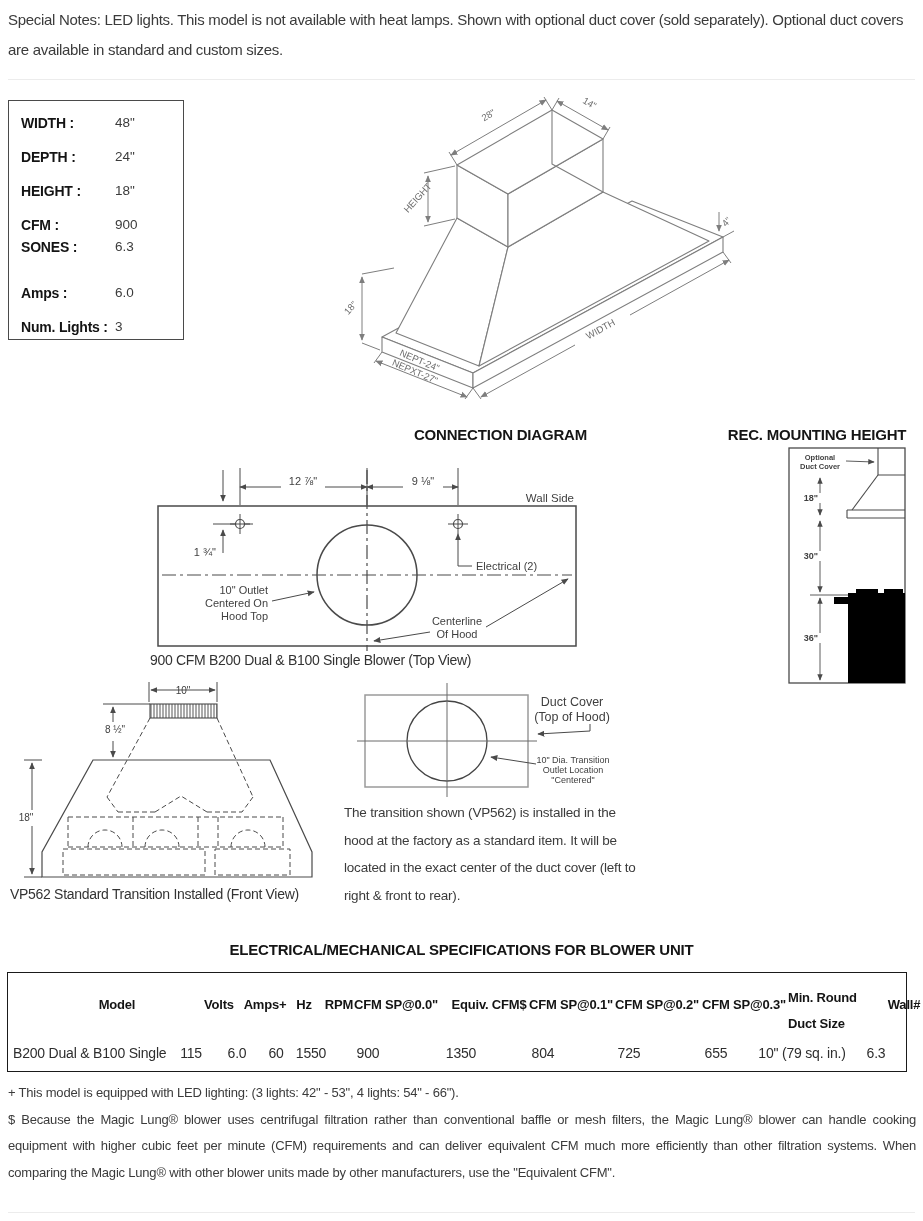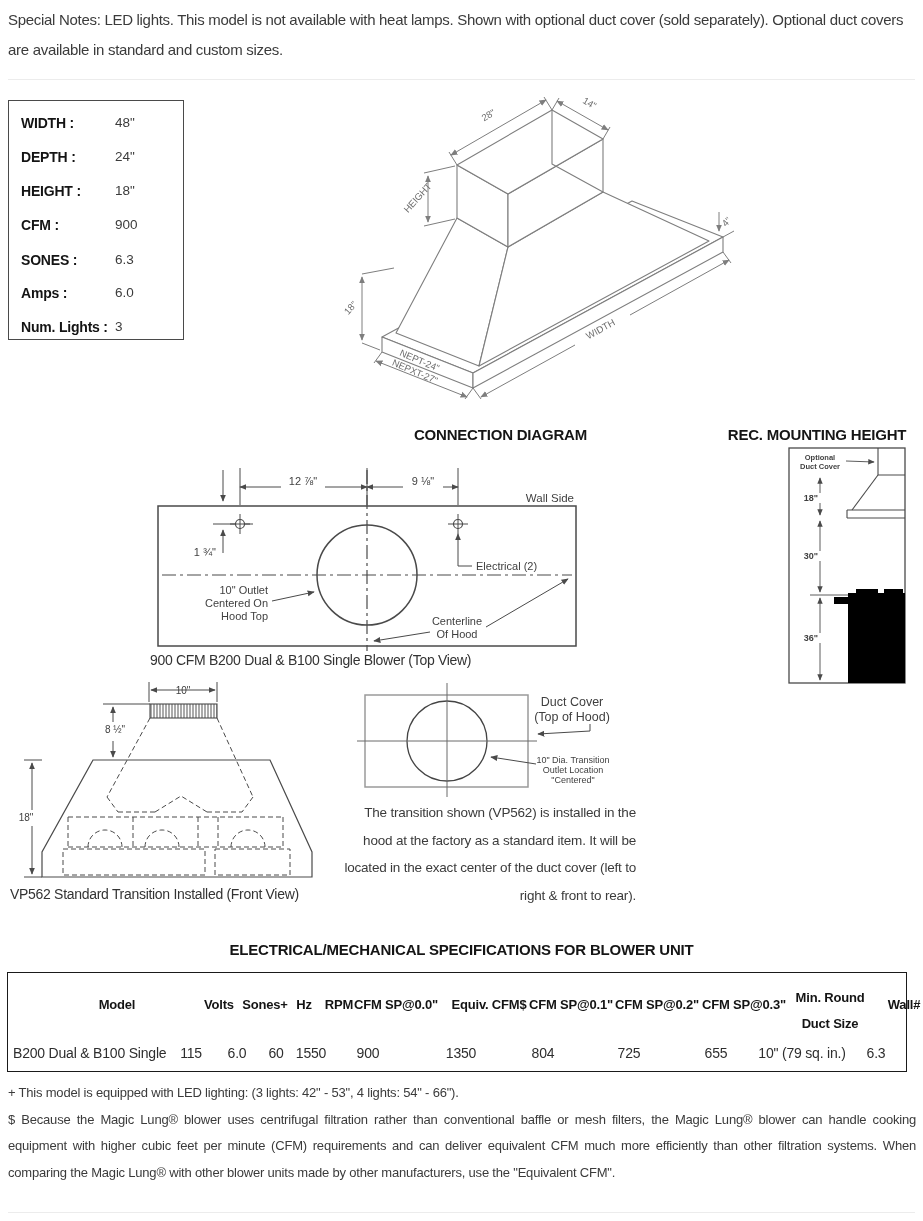--- a/index.html
+++ b/index.html
@@ -8,26 +8,26 @@
   .abs{position:absolute;}
   .hline{position:absolute;left:8px;right:8px;height:1px;background:#ececec;}
   .notes{left:8px;top:5px;width:910px;font-size:15px;line-height:30px;letter-spacing:-0.3px;color:#3b3b3b;}
   .spec-box{left:8px;top:100px;width:174px;height:238px;border:1px solid #4a4a4a;}
   .spec-row{position:absolute;left:12px;right:4px;height:22px;}
   .spec-row .lbl{font-weight:bold;font-size:14px;color:#141414;letter-spacing:-0.2px;}
   .spec-row .val{position:absolute;left:94px;top:1px;font-size:13.5px;color:#3b3b3b;}
   .h{font-weight:bold;font-size:15px;color:#151515;letter-spacing:-0.2px;}
   .caption{font-size:14px;color:#333;text-align:left;letter-spacing:-0.3px;}
   .mount-note{left:735px;top:688px;width:171px;text-align:right;font-size:13.5px;line-height:27px;color:#3b3b3b;letter-spacing:-0.2px;}
-  .duct-par{left:344px;top:799px;width:292px;text-align:right;font-size:13.5px;line-height:27.5px;color:#3b3b3b;letter-spacing:-0.2px;}
+  .duct-par{left:344px;top:799px;width:292px;text-align:left;font-size:13.5px;line-height:27.5px;color:#3b3b3b;letter-spacing:-0.2px;}
   .tbl{left:7px;top:972px;width:898px;height:98px;border:1.5px solid #1a1a1a;}
   .th,.td{position:absolute;transform:translateX(-50%);white-space:nowrap;}
   .th{top:24px;font-weight:bold;font-size:13px;color:#141414;letter-spacing:-0.2px;margin-left:28px;}
   .td{top:72px;font-size:14px;color:#2e2e2e;letter-spacing:-0.2px;}
-  .th.two-line{top:12px;width:84px;white-space:normal;text-align:center;line-height:26px;}
+  .th.two-line{top:12px;width:84px;white-space:normal;text-align:left;line-height:26px;}
   .td.model{transform:none;left:5px !important;}
   .foot{left:8px;top:1080px;width:908px;font-size:13px;line-height:26.5px;letter-spacing:-0.2px;color:#3b3b3b;}
   .foot p{margin:0;}
   .foot p.just{text-align:justify;}
   svg text{font-family:"Liberation Sans",sans-serif;fill:#3f3f3f;}
   svg .dimtxt{font-size:11px;}
   svg .iso-t{font-size:9.5px;fill:#6d6d6d;}
 </style>
 </head>
 <body>
@@ -50,21 +50,21 @@
   </svg>
 
   <div class="abs notes">Special Notes: LED lights. This model is not available with heat lamps. Shown with optional duct cover (sold separately). Optional duct covers are available in standard and custom sizes.</div>
   <div class="hline" style="top:79px"></div>
 
   <div class="abs spec-box">
     <div class="spec-row" style="top:13px"><span class="lbl">WIDTH :</span><span class="val">48"</span></div>
     <div class="spec-row" style="top:47px"><span class="lbl">DEPTH :</span><span class="val">24"</span></div>
     <div class="spec-row" style="top:81px"><span class="lbl">HEIGHT :</span><span class="val">18"</span></div>
     <div class="spec-row" style="top:115px"><span class="lbl">CFM :</span><span class="val">900</span></div>
-    <div class="spec-row" style="top:150px"><span class="lbl">SONES :</span><span class="val">6.3</span></div>
+    <div class="spec-row" style="top:137px"><span class="lbl">SONES :</span><span class="val">6.3</span></div>
     <div class="spec-row" style="top:183px"><span class="lbl">Amps :</span><span class="val">6.0</span></div>
     <div class="spec-row" style="top:217px"><span class="lbl">Num. Lights :</span><span class="val">3</span></div>
   </div>
 
   <svg class="abs" style="left:330px;top:85px" width="420" height="330" viewBox="330 85 420 330">
     <g stroke="#7e7e7e" stroke-width="1.1" fill="#fff" stroke-linejoin="round">
 
       <path d="M382,337 L473,373 L723,237 L632,201 Z"></path>
       <path d="M382,337 L473,373 L473,388 L382,352 Z"></path>
       <path d="M473,373 L723,237 L723,252 L473,388 Z"></path>
@@ -240,21 +240,21 @@
       <text x="573" y="783" style="font-size:9px">"Centered"</text>
     </g>
   </svg>
   <div class="abs duct-par">The transition shown (VP562) is installed in the hood at the factory as a standard item. It will be located in the exact center of the duct cover (left to right &amp; front to rear).</div>
 
   <div class="abs h" style="left:0;top:941px;width:923px;text-align:center">ELECTRICAL/MECHANICAL SPECIFICATIONS FOR BLOWER UNIT</div>
 
   <div class="abs tbl">
     <span class="th" style="left:81px">Model</span>
     <span class="th" style="left:183px">Volts</span>
-    <span class="th" style="left:229px">Sones+</span>
+    <span class="th" style="left:229px">Amps+</span>
     <span class="th" style="left:268px">Hz</span>
     <span class="th" style="left:303px">RPM</span>
     <span class="th" style="left:360px">CFM SP@0.0"</span>
     <span class="th" style="left:453px">Equiv. CFM$</span>
     <span class="th" style="left:535px">CFM SP@0.1"</span>
     <span class="th" style="left:621px">CFM SP@0.2"</span>
     <span class="th" style="left:708px">CFM SP@0.3"</span>
     <span class="th two-line" style="left:794px">Min. Round Duct Size</span>
     <span class="th" style="left:868px">Wall#</span>
 

